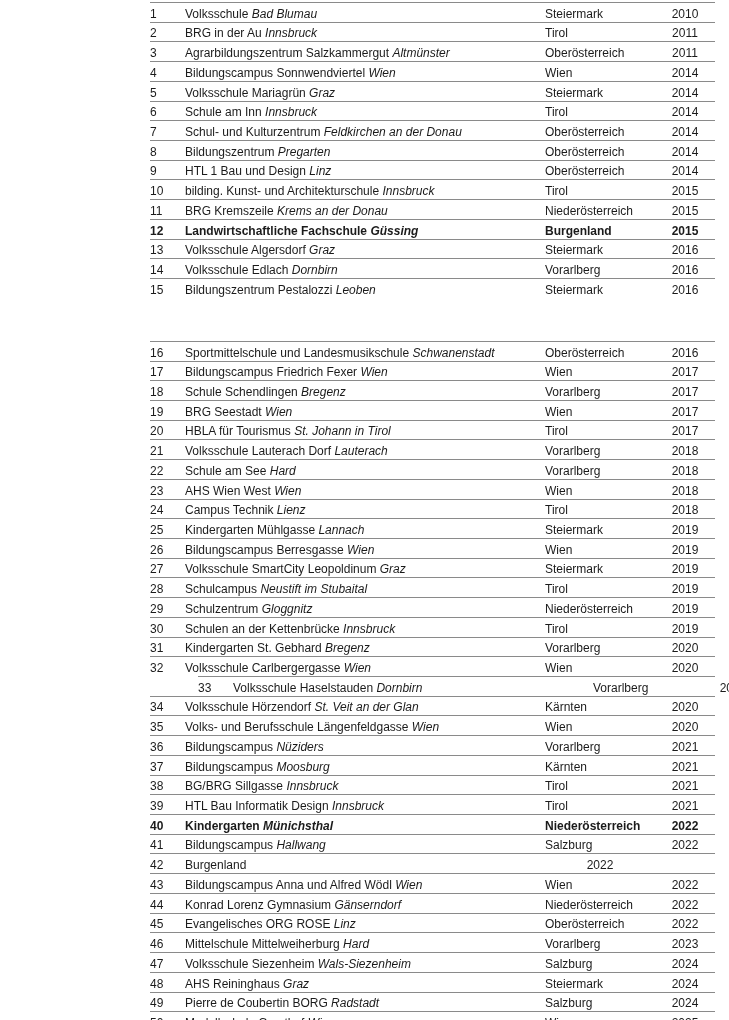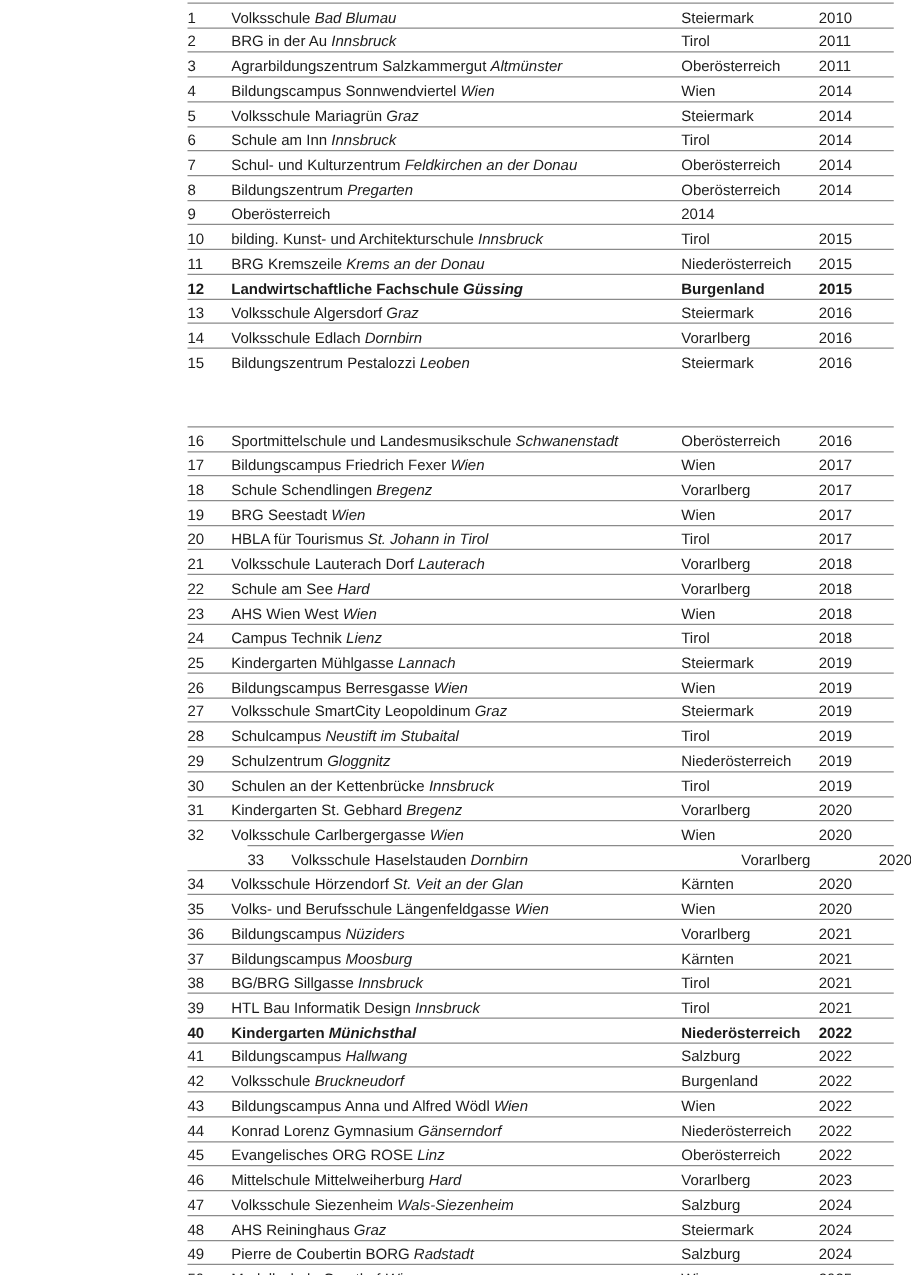--- a/index.html
+++ b/index.html
@@ -33,21 +33,21 @@
     align-items: end;
     font-size: 12px;
     line-height: 13px;
     padding-bottom: 1px;
     white-space: nowrap;
   }
   .c-num   { text-align: left; }
   .c-name  { overflow: hidden; }
   .c-name .pl { font-style: italic; }
   .c-region{ text-align: left; }
-  .c-year  { text-align: left; }
+  .c-year  { text-align: center; }
 </style>
 </head>
 <body>
 
 <div class="page" style="color: rgb(27, 27, 27); background: rgb(255, 255, 255);">
   <div class="table" id="school-table">
   <div class="row" style="border-top-color: rgb(138, 138, 138);">
     <div class="c-num">1</div>
     <div class="c-name"><span class="nm">Volksschule </span><span class="pl">Bad Blumau</span></div>
     <div class="c-region">Steiermark</div>
@@ -98,20 +98,21 @@
 
   <div class="row" style="border-top-color: rgb(138, 138, 138);">
     <div class="c-num">8</div>
     <div class="c-name"><span class="nm">Bildungszentrum </span><span class="pl">Pregarten</span></div>
     <div class="c-region">Oberösterreich</div>
     <div class="c-year">2014</div>
   </div>
 
   <div class="row" style="border-top-color: rgb(138, 138, 138);">
     <div class="c-num">9</div>
+    <div class="c-name"><span class="nm">HTL 1 Bau und Design </span><span class="pl">Linz</span></div>
     <div class="c-region">Oberösterreich</div>
     <div class="c-year">2014</div>
   </div>
 
   <div class="row" style="border-top-color: rgb(138, 138, 138);">
     <div class="c-num">10</div>
     <div class="c-name"><span class="nm">bilding. Kunst- und Architekturschule </span><span class="pl">Innsbruck</span></div>
     <div class="c-region">Tirol</div>
     <div class="c-year">2015</div>
   </div>
@@ -328,21 +329,20 @@
 
   <div class="row" style="border-top-color: rgb(138, 138, 138);">
     <div class="c-num">41</div>
     <div class="c-name"><span class="nm">Bildungscampus </span><span class="pl">Hallwang</span></div>
     <div class="c-region">Salzburg</div>
     <div class="c-year">2022</div>
   </div>
 
   <div class="row" style="border-top-color: rgb(138, 138, 138);">
     <div class="c-num">42</div>
-    <div class="c-name"><span class="nm">Volksschule </span><span class="pl">Bruckneudorf</span></div>
     <div class="c-region">Burgenland</div>
     <div class="c-year">2022</div>
   </div>
 
   <div class="row" style="border-top-color: rgb(138, 138, 138);">
     <div class="c-num">43</div>
     <div class="c-name"><span class="nm">Bildungscampus Anna und Alfred Wödl </span><span class="pl">Wien</span></div>
     <div class="c-region">Wien</div>
     <div class="c-year">2022</div>
   </div>

